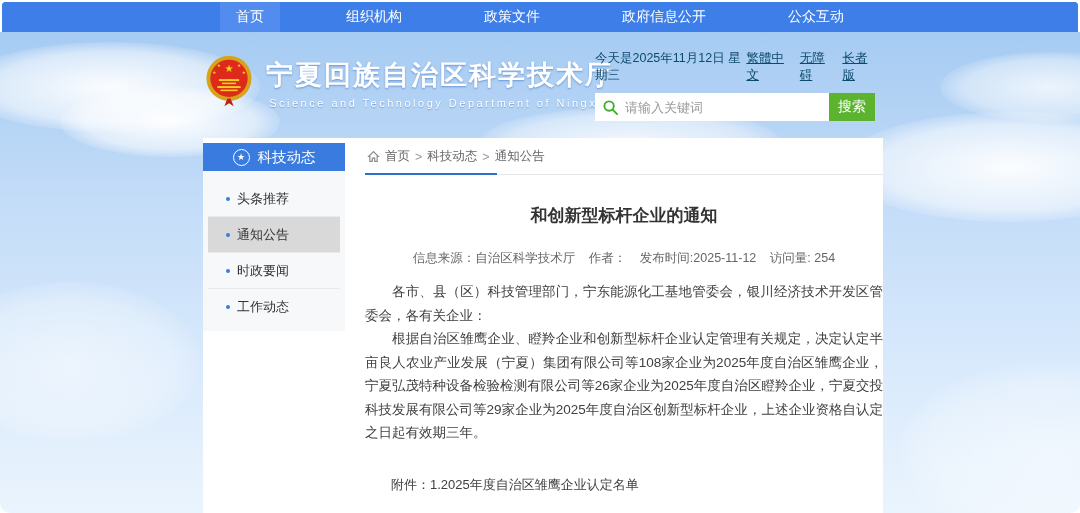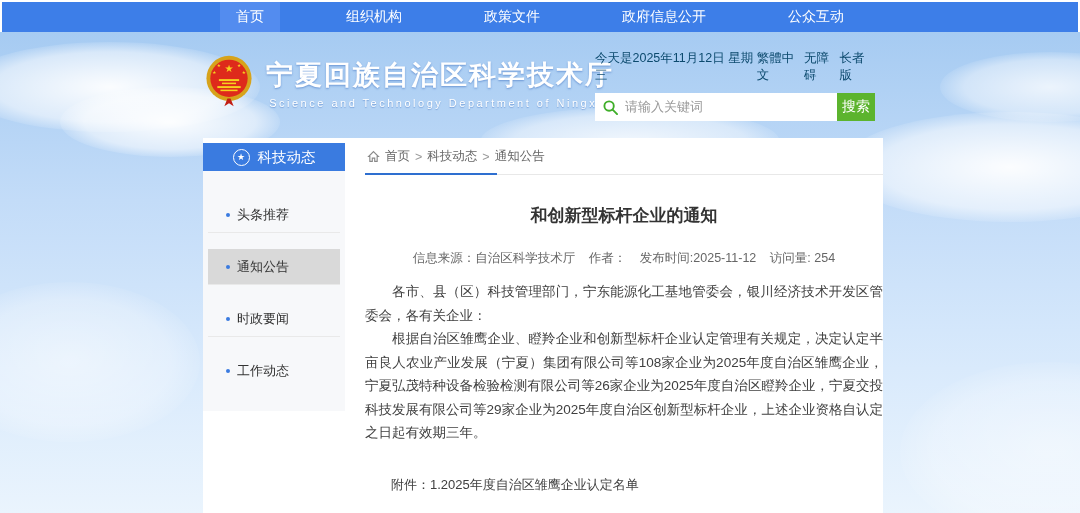--- a/index.html
+++ b/index.html
@@ -1,18 +1,18 @@
 <!DOCTYPE html>
 <html><head>
 <meta charset="utf-8">
 <style>
   * { margin:0; padding:0; box-sizing:border-box; }
   html,body { background:#fff; }
   body { font-family:"Liberation Sans","DejaVu Sans",sans-serif; }
-  .page { position:relative; width:1080px; height:513px; overflow:hidden; background:#fff; }
+  .page { position:relative; width:1080px; height:513px; overflow:hidden; background:#fff;border-radius:10px; }
 
   
   .topnav { position:absolute; top:2px; left:2px; right:2px; height:30px;
             background:#3d7ee8; display:flex; align-items:stretch; padding-left:218px; }
   .topnav .nav-item { display:flex; align-items:center; padding:0 16px; margin-right:50px;
             color:#fff; font-size:14px; cursor:pointer; white-space:nowrap; }
   .topnav .nav-item.active { background:#538cef; }
 
   
   .sky { position:absolute; top:32px; left:0; right:0; bottom:0;
@@ -31,42 +31,42 @@
   .emblem { width:50px; height:56px; flex:0 0 auto; }
   .brand-text { margin-left:12px; color:#fff;text-align:center; }
   .site-name { font-size:27px; font-weight:bold; letter-spacing:2px;
                text-shadow:0 1px 2px rgba(60,110,190,.6); }
   .site-name-en { margin-top:4px; font-size:11px; letter-spacing:2.5px;
                   text-shadow:0 1px 1px rgba(60,110,190,.5); }
 
   .header-right { position:absolute; left:595px; top:50px; width:280px; }
   .meta-row { display:flex; justify-content:space-between; align-items:center;
               color:#0c4a6e; font-size:12.5px; }
-  .quick-links { display:flex; gap:0; }
+  .quick-links { display:flex; gap:10px;text-decoration:underline; }
   .quick-links span { cursor:pointer; }
   .searchbar { margin-top:9px; display:flex; height:28px; }
-  .search-box { flex:1; background:#fff; display:flex; align-items:center; padding:0 8px;font-family:Liberation Serif, serif; }
+  .search-box { flex:1; background:#fff; display:flex; align-items:center; padding:0 8px; }
   .search-box svg { flex:0 0 auto; }
   .search-input { border:none; outline:none; flex:1; margin-left:7px; font-size:13px; color:#333;
                   font-family:inherit; background:transparent; }
   .search-input::placeholder { color:#999; }
-  .search-btn { width:38px; border:none; background:#5cb42e; color:#fff; font-size:14px;
+  .search-btn { width:46px; border:none; background:#5cb42e; color:#fff; font-size:14px;
                 cursor:pointer; font-family:inherit; }
 
   
   .panel { position:absolute; left:203px; top:138px; width:680px; bottom:0; background:#fff; }
 
   
   .sidebar { position:absolute; left:0; top:5px; width:142px; }
   .sb-header { height:28px; background:#3a7be0; color:#fff; font-size:14.5px;
                display:flex; align-items:center; justify-content:center; gap:8px; }
   .sb-star { width:17px; height:17px; border:1.5px solid #fff; border-radius:50%;
              display:flex; align-items:center; justify-content:center; font-size:9px; color:#fff; }
   .sb-list { background:#f7f8fa; padding:10px 0 6px 0; }
-  .sb-item { position:relative; margin:16px 5px; height:36px; display:flex; align-items:center;
+  .sb-item { position:relative; margin:0 5px; height:36px; display:flex; align-items:center;
              padding-left:18px; font-size:13px; color:#333; cursor:pointer;
              border-bottom:1px solid #e9e9e9; }
   .sb-item:last-child { border-bottom:none; }
   .sb-item .dot { width:4px; height:4px; border-radius:50%; background:#3a7be0; margin-right:7px; }
   .sb-item.selected { background:#d9d9d9; }
 
   
   .content { position:absolute; left:162px; top:0; width:518px; }
   .breadcrumb { display:flex; align-items:center; gap:5px; padding:10px 0 9px 2px;
                 font-size:12.5px; color:#666; border-bottom:1px solid #e8e8e8; position:relative; }

